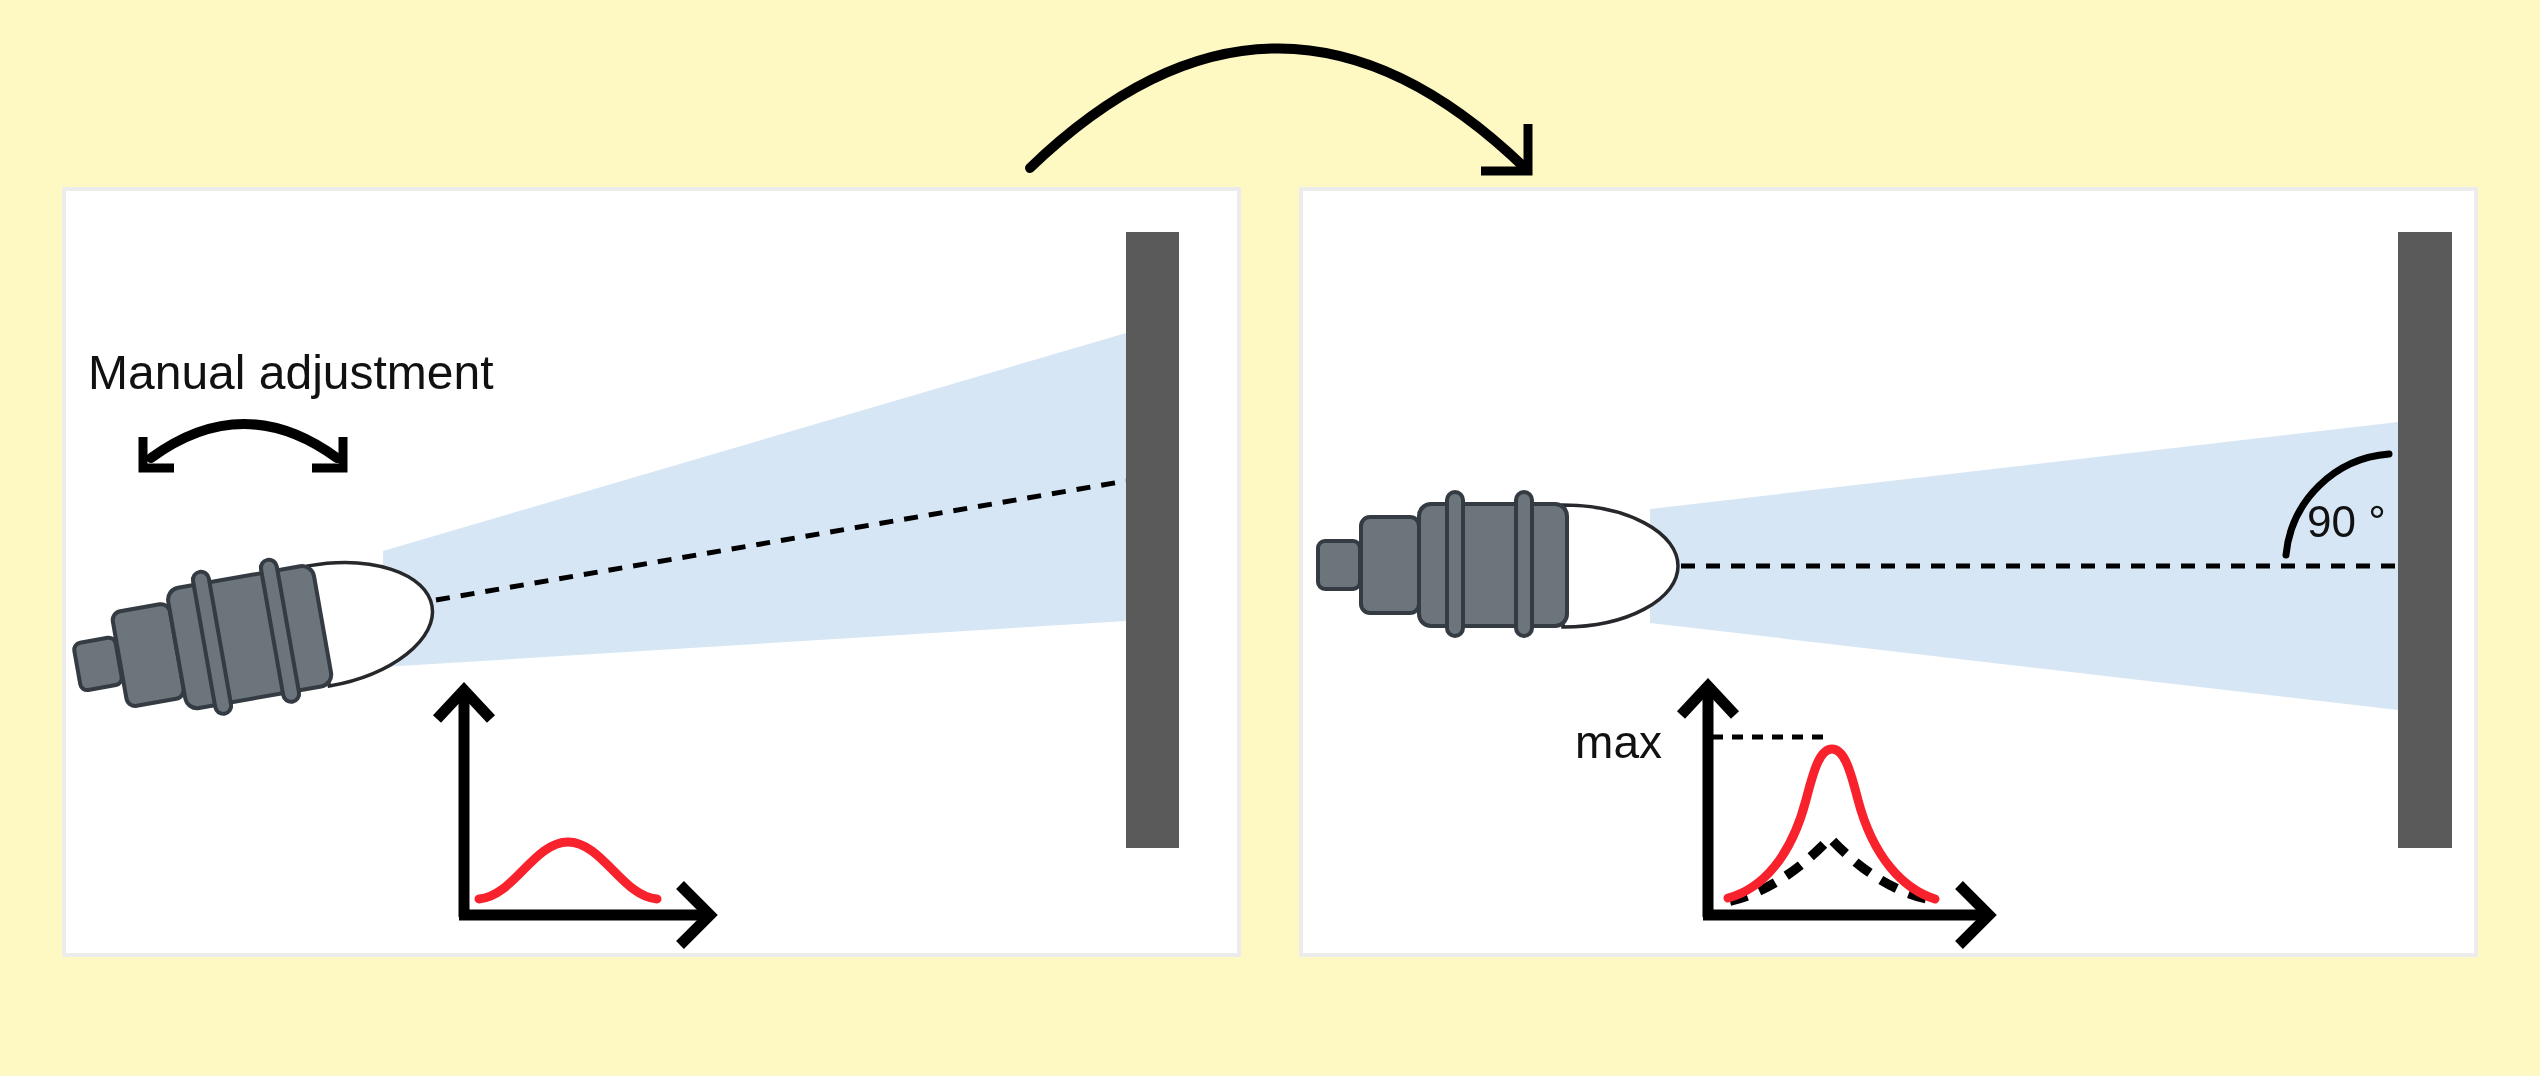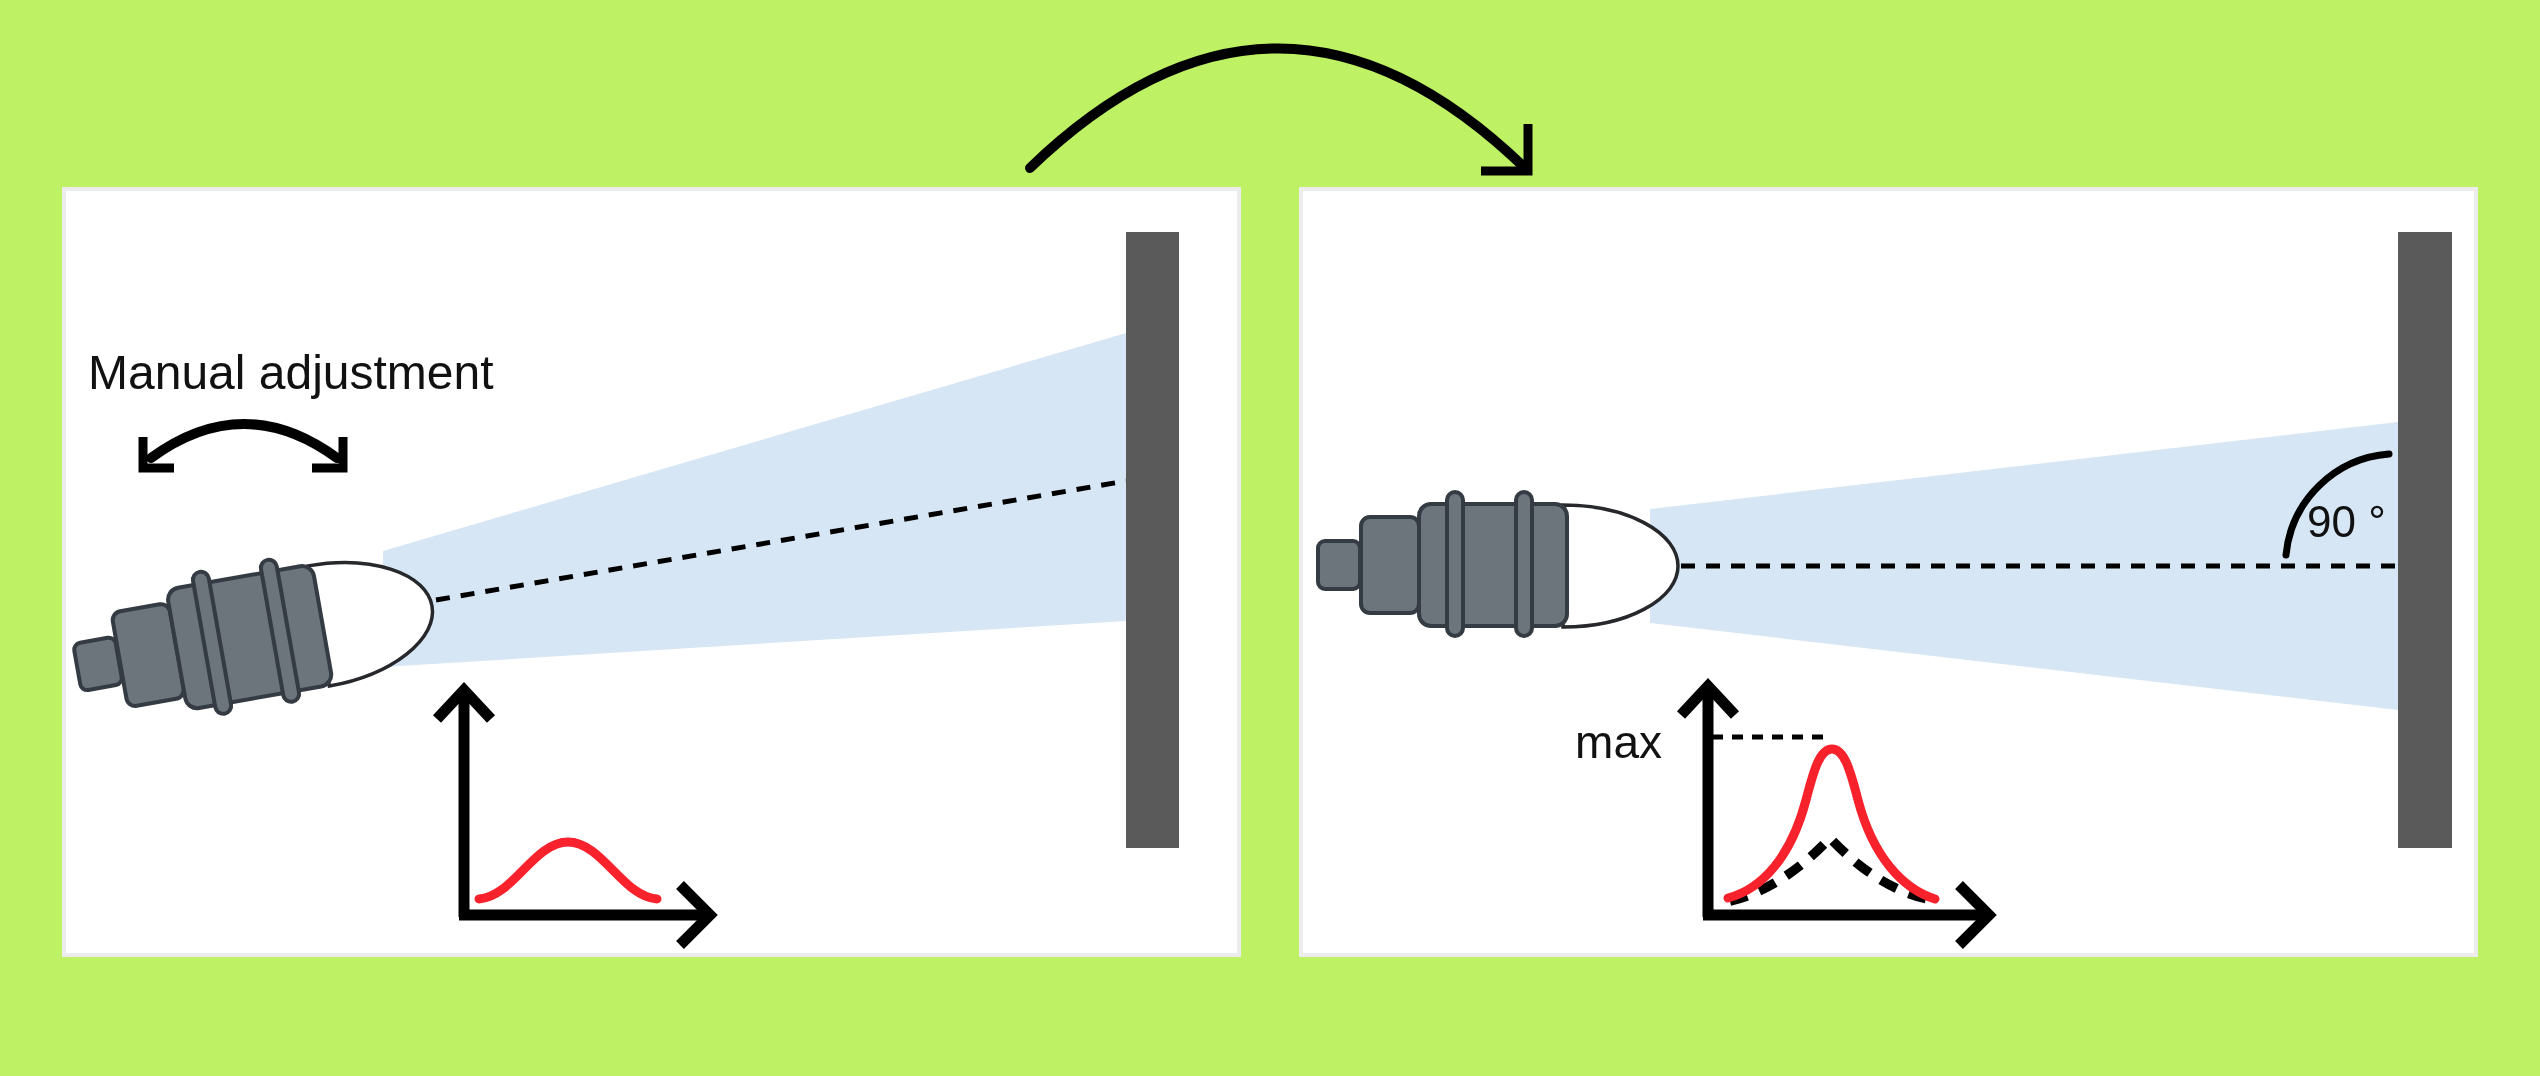--- a/index.html
+++ b/index.html
@@ -1,16 +1,16 @@
 <!DOCTYPE html>
 <html><head>
 <meta charset="utf-8">
 <style>
   html, body { margin: 0; padding: 0; background: #ffffff; }
-  .canvas { position: relative; width: 2540px; height: 1076px; background: #bef264; overflow: hidden; }
+  .canvas { position: relative; width: 2540px; height: 1076px; background: #fef9c3; overflow: hidden; }
   svg { display: block; }
   text {
     font-family: "Liberation Sans", "DejaVu Sans", sans-serif;
     fill: #111111;
   }
   .panel { fill: #ffffff; stroke: #ececec; stroke-width: 4; }
   .sensor-part { stroke: #343b42; stroke-width: 4; }
   .dome { stroke: #26282b; stroke-width: 3.5; }
   .axis { stroke: #000000; stroke-width: 11; fill: none; stroke-linecap: butt; }
   .chev { stroke: #000000; stroke-width: 11; fill: none; stroke-linejoin: miter; stroke-linecap: butt; }

